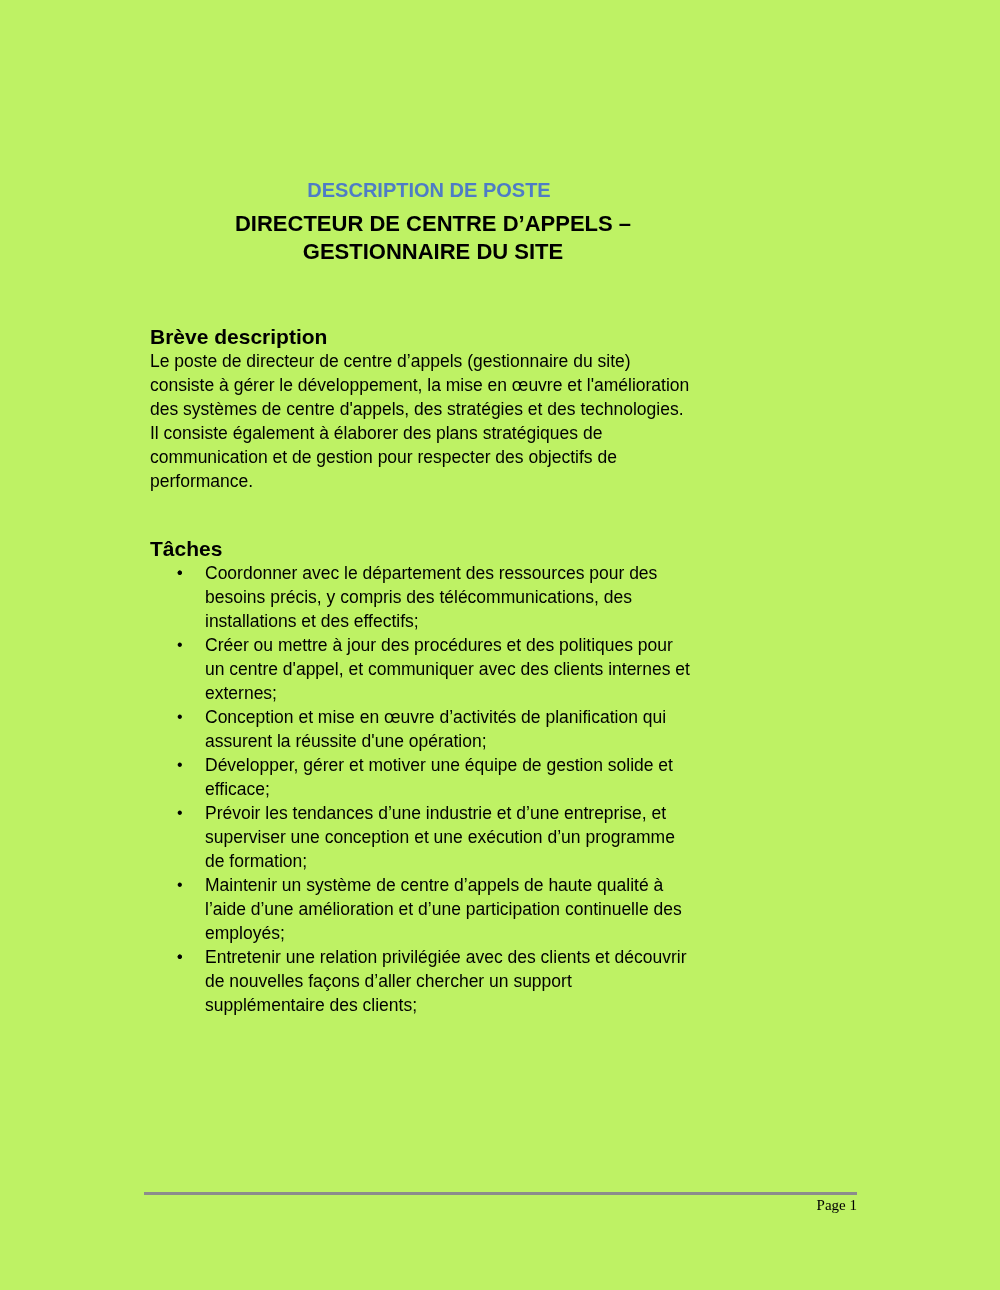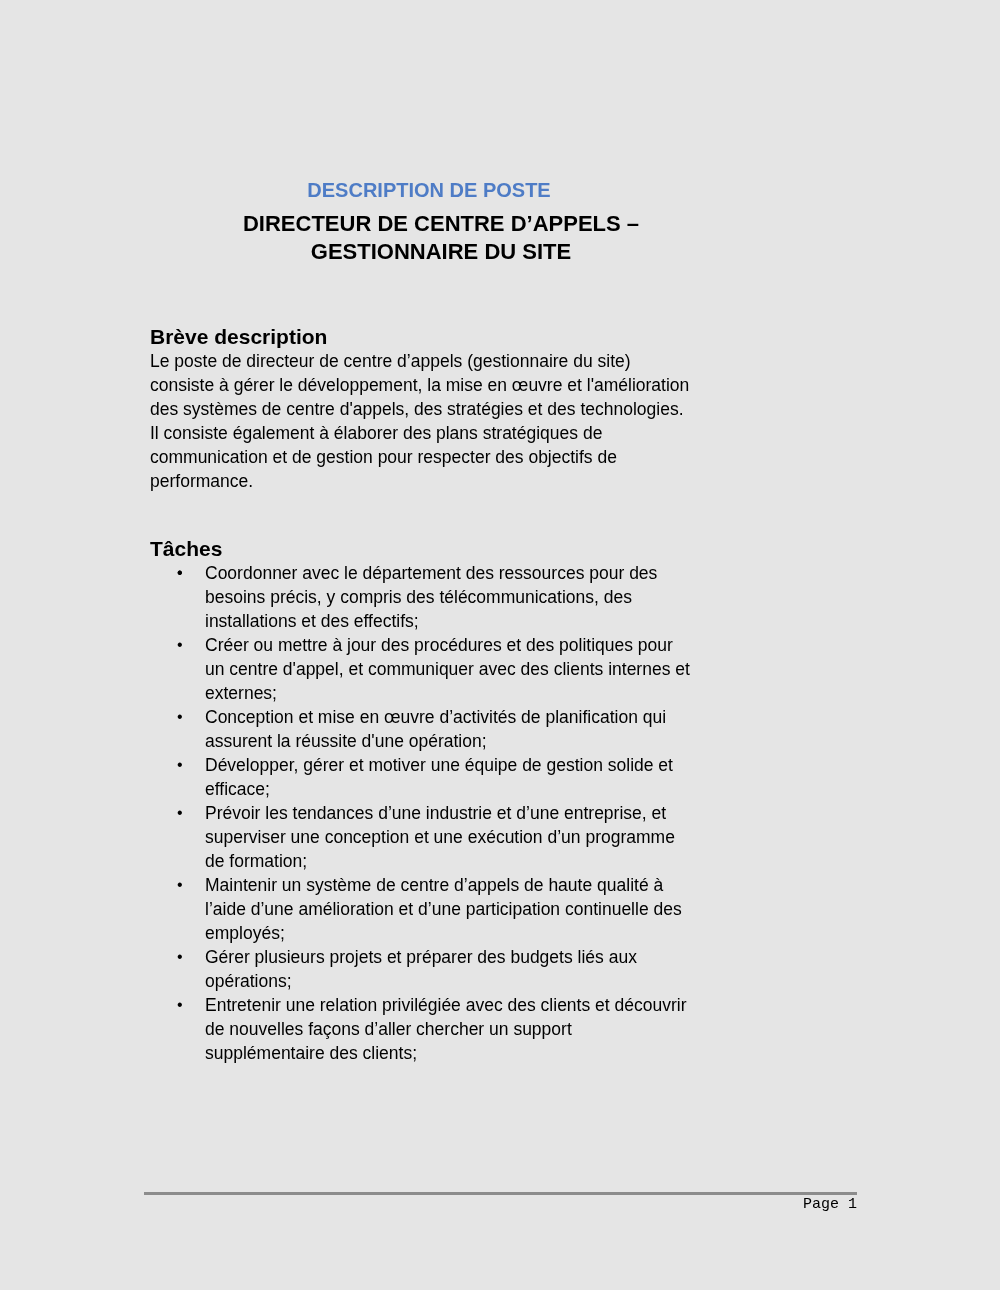--- a/index.html
+++ b/index.html
@@ -4,21 +4,21 @@
 <style>
   html, body {
     margin: 0;
     padding: 0;
     background: #ffffff;
   }
   .page {
     position: relative;
     width: 1000px;
     height: 1290px;
-    background: #e5e5e5;
+    background: #bef264;
     font-family: "Liberation Sans", "DejaVu Sans", sans-serif;
     color: #000000;
     overflow: hidden;
   }
   .content {
     position: absolute;
     left: 150px;
     top: 0;
     width: 558px;
   }
@@ -30,21 +30,21 @@
     margin: 0;
     text-align: center;
     font-size: 20px;
     line-height: 28px;
     font-weight: bold;
     white-space: pre-line;
   }
   .doc-title {
     position: absolute;
     top: 210px;
-    left: 12px;
+    left: 4px;
     width: 100%;
     margin: 0;
     text-align: center;
     font-size: 22px;
     line-height: 28px;
     font-weight: bold;
     color: #000000;
     white-space: pre-line;
   }
   .section {
@@ -90,21 +90,21 @@
     top: 1192px;
     width: 713px;
     height: 2.5px;
   }
   .footer-page {
     position: absolute;
     left: 144px;
     top: 1196px;
     width: 713px;
     text-align: right;
-    font-family: Liberation Mono, monospace;
+    font-family: Liberation Serif, serif;
     font-size: 15px;
     line-height: 18px;
     color: #000000;
   }
 </style>
 </head>
 <body>
 
 <div class="page">
   <div class="content">
@@ -137,22 +137,21 @@
         <li><span class="bullet-dot">•</span><span>Conception et mise en œuvre d’activités de planification qui
 assurent la réussite d'une opération;</span></li>
         <li><span class="bullet-dot">•</span><span>Développer, gérer et motiver une équipe de gestion solide et
 efficace;</span></li>
         <li><span class="bullet-dot">•</span><span>Prévoir les tendances d’une industrie et d’une entreprise, et
 superviser une conception et une exécution d’un programme
 de formation;</span></li>
         <li><span class="bullet-dot">•</span><span>Maintenir un système de centre d’appels de haute qualité à
 l’aide d’une amélioration et d’une participation continuelle des
 employés;</span></li>
-        <li><span class="bullet-dot">•</span><span>Gérer plusieurs projets et préparer des budgets liés aux
-opérations;</span></li>
+        <li><span class="bullet-dot">•</span></li>
         <li><span class="bullet-dot">•</span><span>Entretenir une relation privilégiée avec des clients et découvrir
 de nouvelles façons d’aller chercher un support
 supplémentaire des clients;</span></li>
       </ul>
     </section>
 
   </div>
 
   <div class="footer-rule" style="background: rgb(140, 140, 140);"></div>
   <div class="footer-page">Page 1</div>

